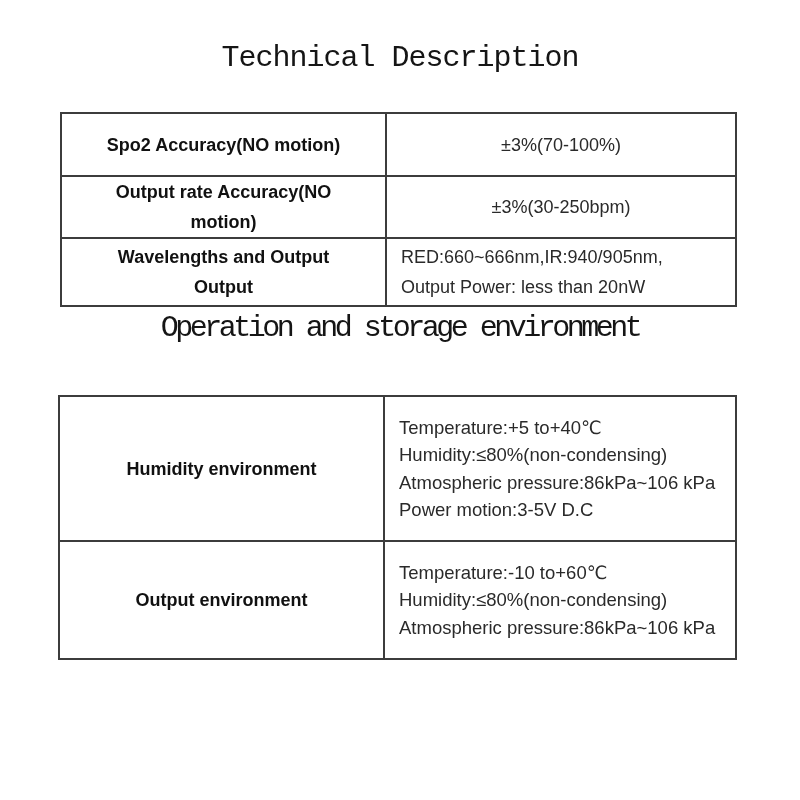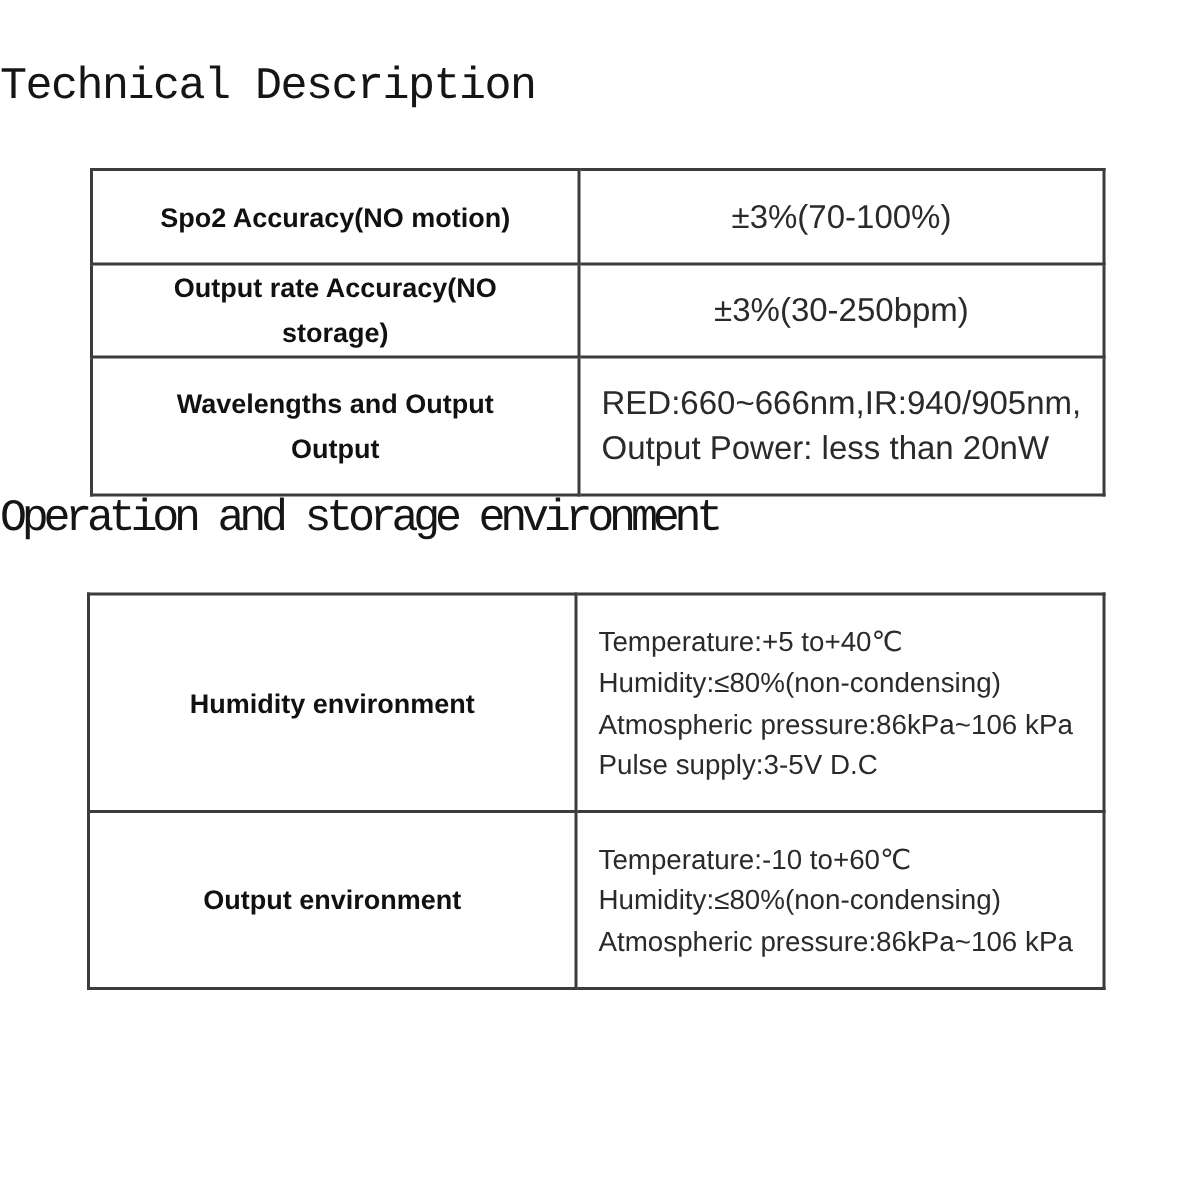--- a/index.html
+++ b/index.html
@@ -14,28 +14,29 @@
     width: 800px; height: 800px;
     background: var(--bg);
     font-family: "Liberation Sans", "DejaVu Sans", sans-serif;
     overflow: hidden;
   }
   .page { position: relative; width: 800px; height: 800px; background: var(--bg); }
 
   .doc-title {
     position: absolute;
     left: 0; width: 800px;
+    text-align: center;
     font-family: "Liberation Mono", "DejaVu Sans Mono", monospace;
     color: var(--title);
     font-size: 30px;
     font-weight: 400;
     white-space: nowrap;
   }
   .doc-title.t1 { top: 41px; letter-spacing: -1px; }
-  .doc-title.t2 { top: 329px; letter-spacing: -3.5px; }
+  .doc-title.t2 { top: 311px; letter-spacing: -3.5px; }
 
   table.spec-table {
     position: absolute;
     border-collapse: collapse;
     table-layout: fixed;
     background: var(--bg);
   }
   table.spec-table td {
     border: 2px solid var(--border);
     vertical-align: middle;
@@ -47,32 +48,32 @@
   table.t2 col.c-label { width: 325px; }
 
   .label-cell {
     text-align: center;
     font-weight: bold;
     font-size: 18px;
     color: var(--label);
     line-height: 30px;
   }
   .value-cell {
-    font-size: 22px;
+    font-size: 18px;
     color: var(--text);
   }
   .value-cell.center { text-align: center; }
   .value-cell.left { text-align: left; padding-left: 14px; padding-right: 12px; }
   .t1 .value-cell .line { line-height: 30px; }
   .t2 .value-cell { font-size: 18.5px; margin-top: 36px; }
   .t2 .value-cell .line { line-height: 27.5px; }
 
   .t1 tr.r1 { height: 63px; }
   .t1 tr.r2 { height: 61px; }
-  .t1 tr.r3 { height: 92px; }
+  .t1 tr.r3 { height: 68px; }
   .t2 tr.r1 { height: 145px; }
   .t2 tr.r2 { height: 118px; }
 </style>
 </head>
 <body>
 
 <div class="page">
 
   <div class="doc-title t1">Technical Description</div>
 
@@ -86,21 +87,21 @@
       <td class="label-cell">
         <div class="line">Spo2 Accuracy(NO motion)</div>
       </td>
       <td class="value-cell center">
         <div class="line">±3%(70-100%)</div>
       </td>
     </tr>
     <tr class="r2">
       <td class="label-cell">
         <div class="line">Output rate Accuracy(NO</div>
-        <div class="line">storage)</div>
+        <div class="line">motion)</div>
       </td>
       <td class="value-cell center">
         <div class="line">±3%(30-250bpm)</div>
       </td>
     </tr>
     <tr class="r3">
       <td class="label-cell">
         <div class="line">Wavelengths and Output</div>
         <div class="line">Output</div>
       </td>
@@ -121,21 +122,21 @@
       </colgroup>
     <tbody>
         <tr class="r1">
       <td class="label-cell">
         <div class="line">Humidity environment</div>
       </td>
       <td class="value-cell left">
         <div class="line">Temperature:+5 to+40℃</div>
         <div class="line">Humidity:≤80%(non-condensing)</div>
         <div class="line">Atmospheric pressure:86kPa~106 kPa</div>
-        <div class="line">Pulse supply:3-5V D.C</div>
+        <div class="line">Power motion:3-5V D.C</div>
       </td>
     </tr>
     <tr class="r2">
       <td class="label-cell">
         <div class="line">Output environment</div>
       </td>
       <td class="value-cell left">
         <div class="line">Temperature:-10 to+60℃</div>
         <div class="line">Humidity:≤80%(non-condensing)</div>
         <div class="line">Atmospheric pressure:86kPa~106 kPa</div>

